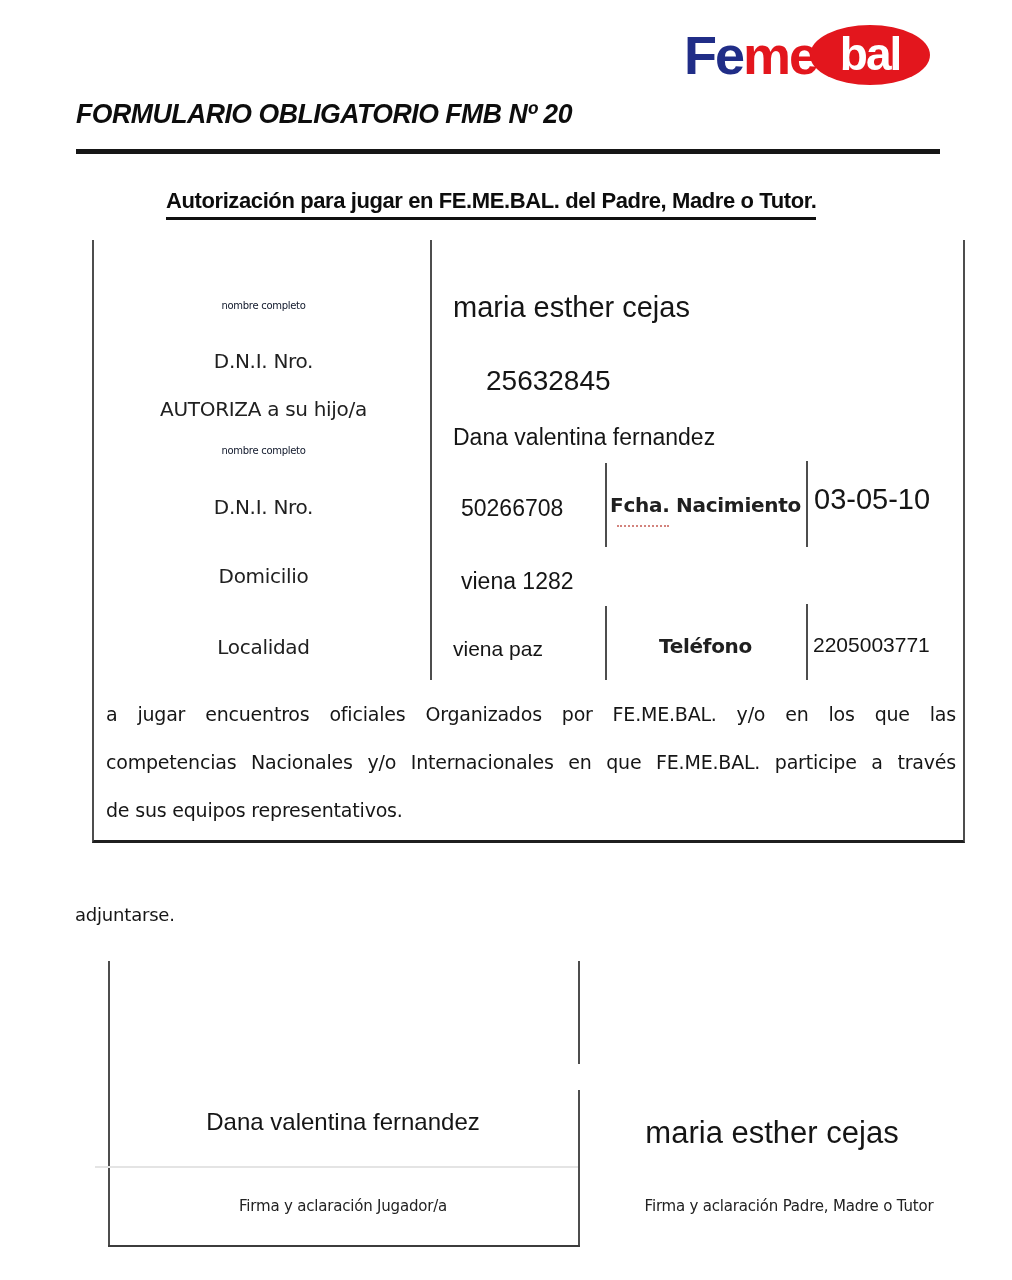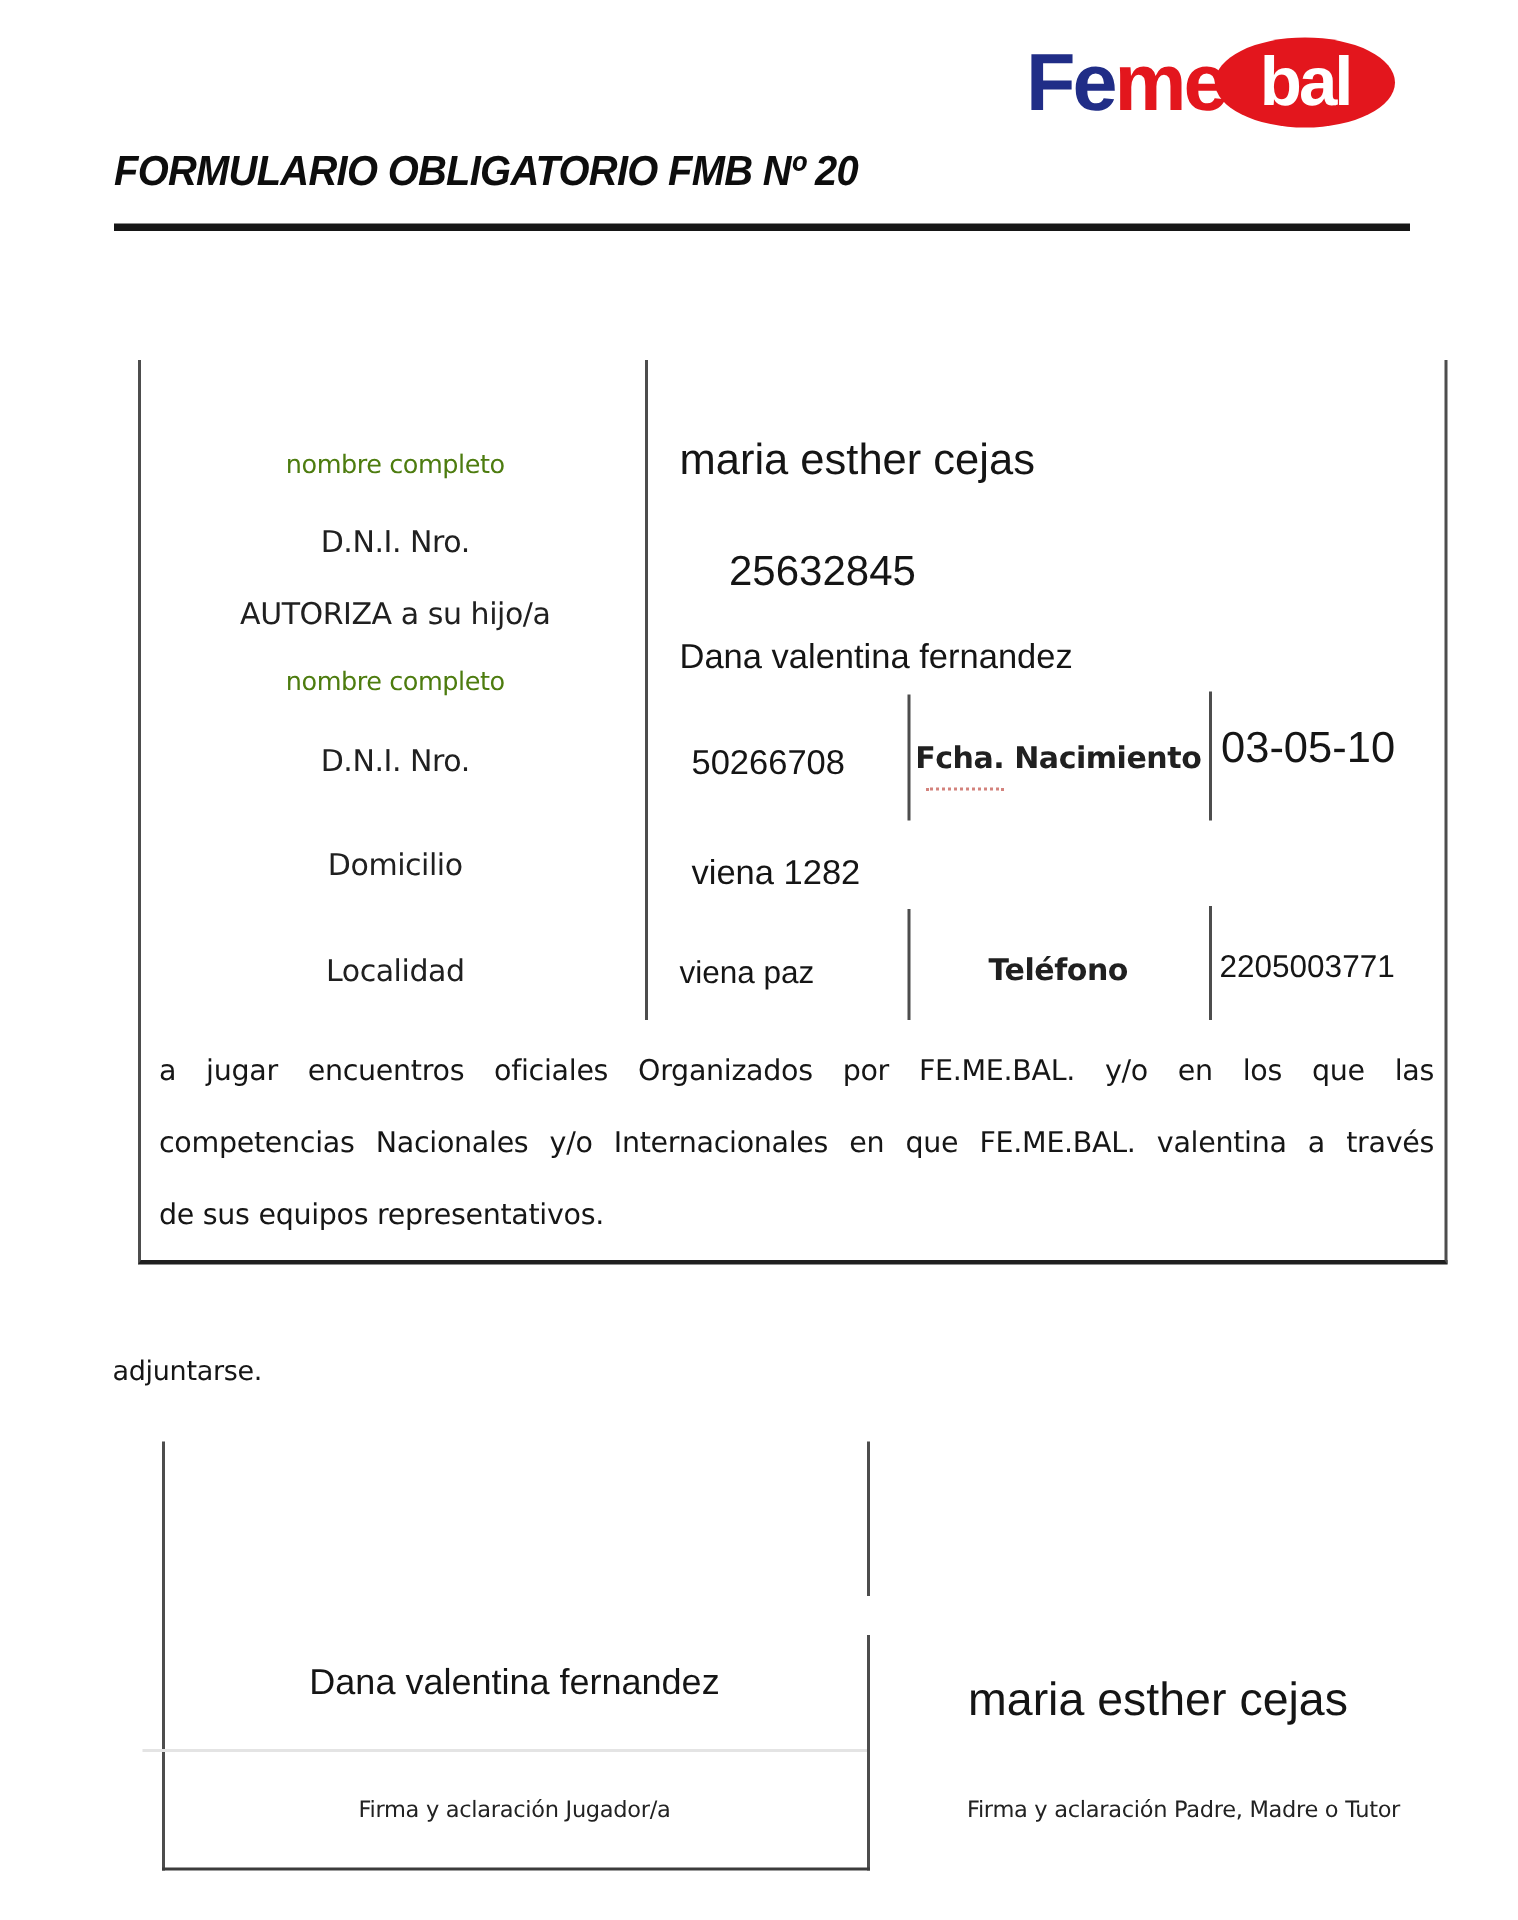--- a/index.html
+++ b/index.html
@@ -21,21 +21,21 @@
   .rule{position:absolute;left:76px;top:149px;width:864px;height:5px;background:#161616;}
   .heading{position:absolute;left:166px;top:188px;font-size:22px;font-weight:700;color:#0d0d0d;
            letter-spacing:-0.4px;border-bottom:3px solid #101010;padding-bottom:3px;white-space:nowrap;}
 
   
   .box{position:absolute;left:92px;top:240px;width:873px;height:603px;
        border-left:2px solid #4d4d4d;border-right:2px solid #4d4d4d;border-bottom:3px solid #1f1f1f;box-sizing:border-box;}
   .vline{position:absolute;width:2px;background:#4d4d4d;}
   .lbl{position:absolute;left:97px;width:333px;text-align:center;font-size:20px;color:#202020;
        font-family:"DejaVu Sans",sans-serif;letter-spacing:-0.3px;white-space:nowrap;}
-  .lbl.small{font-size:17px;color:#4d7c0f;}
+  .lbl.small{font-size:10px;color:#0f172a;}
   .lbl2{position:absolute;left:605px;width:201px;text-align:center;font-size:20px;color:#202020;
         font-family:"DejaVu Sans",sans-serif;letter-spacing:-0.3px;white-space:nowrap;font-weight:bold;}
   .val{position:absolute;color:#151515;white-space:nowrap;}
   .wavy{position:absolute;left:617px;top:521px;width:52px;height:4px;
         border-bottom:2px dotted rgba(196,90,82,0.75);}
 
   
   .para-line{position:absolute;left:106px;width:850px;font-size:19px;color:#161616;
              font-family:"DejaVu Sans",sans-serif;letter-spacing:-0.2px;}
   .just{text-align:justify;text-align-last:justify;}
@@ -60,20 +60,21 @@
 <div id="page">
 
   <div class="logo">
     <span class="fe">Fe</span>
     <span class="me">me</span>
     <span class="oval">bal</span>
   </div>
 
   <div class="title">FORMULARIO OBLIGATORIO FMB Nº 20</div>
   <div class="rule"></div>
+  <div class="heading">Autorización para jugar en FE.ME.BAL. del Padre, Madre o Tutor.</div>
 
   <div class="box"></div>
   <div class="vline" style="left:430px;top:240px;height:440px;"></div>
   <div class="vline" style="left:605px;top:463px;height:84px;"></div>
   <div class="vline" style="left:806px;top:461px;height:86px;"></div>
   <div class="vline" style="left:605px;top:606px;height:74px;"></div>
   <div class="vline" style="left:806px;top:604px;height:76px;"></div>
 
   <div class="lbl small" style="top:300px;">nombre completo</div>
   <div class="lbl" style="top:349px;">D.N.I. Nro.</div>
@@ -90,21 +91,21 @@
   <div class="val" style="left:453px;top:291px;font-size:29px;">maria esther cejas</div>
   <div class="val" style="left:486px;top:365px;font-size:28px;">25632845</div>
   <div class="val" style="left:453px;top:424px;font-size:23px;">Dana valentina fernandez</div>
   <div class="val" style="left:461px;top:495px;font-size:23px;">50266708</div>
   <div class="val" style="left:814px;top:483px;font-size:29px;">03-05-10</div>
   <div class="val" style="left:461px;top:568px;font-size:23px;">viena 1282</div>
   <div class="val" style="left:453px;top:637px;font-size:21px;">viena paz</div>
   <div class="val" style="left:813px;top:633px;font-size:21px;">2205003771</div>
 
   <div class="para-line just" style="top:703px;">a jugar encuentros oficiales Organizados por FE.ME.BAL. y/o en los que las</div>
-  <div class="para-line just" style="top:751px;">competencias Nacionales y/o Internacionales en que FE.ME.BAL. valentina a través</div>
+  <div class="para-line just" style="top:751px;">competencias Nacionales y/o Internacionales en que FE.ME.BAL. participe a través</div>
   <div class="para-line" style="top:799px;">de sus equipos representativos.</div>
 
   <div class="note-line" style="top:904px;">adjuntarse.</div>
 
   <div class="vline" style="left:108px;top:961px;height:286px;"></div>
   <div class="vline" style="left:578px;top:961px;height:103px;"></div>
   <div class="vline" style="left:578px;top:1090px;height:157px;"></div>
   <div class="faint" style="left:95px;top:1166px;width:483px;"></div>
 
   <div class="sig-name-left">Dana valentina fernandez</div>

